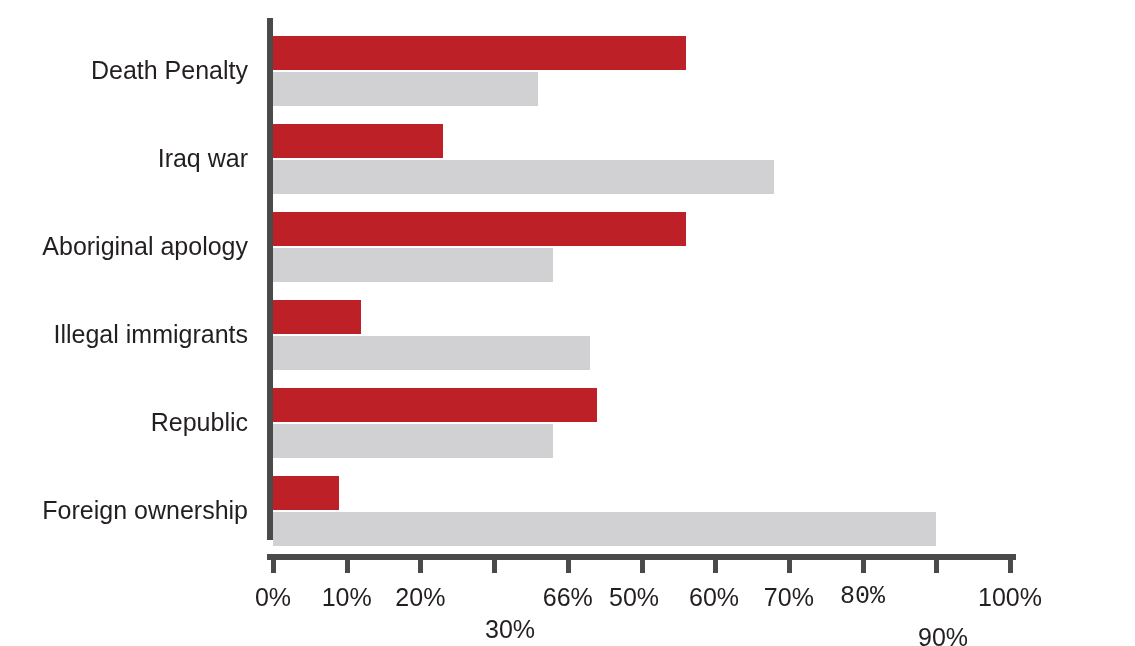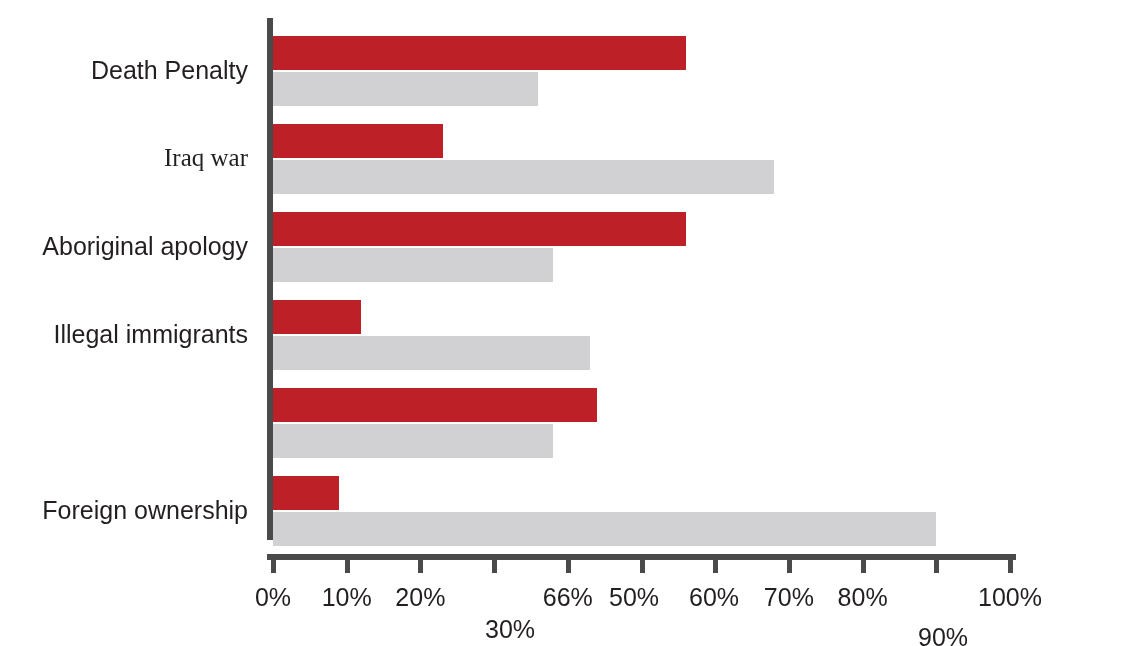--- a/index.html
+++ b/index.html
@@ -64,21 +64,21 @@
   .bar.oppose { top: 46px; background: #d1d1d3; }
   .y-labels {
     position: absolute;
     left: 0;
     top: 18px;
     width: 258px;
     height: 530px;
   }
   .lbl-wrap { position: absolute; right: 10px; height: 88px; display: flex; align-items: center; }
   .lbl-wrap.r0 { top: 8px; }
-  .lbl-wrap.r1 { top: 96px; font-family: Liberation Serif, serif; }
+  .lbl-wrap.r1 { top: 96px; }
   .lbl-wrap.r2 { top: 184px; }
   .lbl-wrap.r3 { top: 272px; margin-left: 19px; }
   .lbl-wrap.r4 { top: 360px; }
   .lbl-wrap.r5 { top: 448px; }
   .lbl-wrap span {
     display: block;
     width: 100%;
     text-align: right;
     font-size: 25px;
     white-space: nowrap;
@@ -150,20 +150,23 @@
         <span>Death Penalty</span>
       </div>
     <div class="lbl-wrap r1">
         <span>Iraq war</span>
       </div>
     <div class="lbl-wrap r2">
         <span>Aboriginal apology</span>
       </div>
     <div class="lbl-wrap r3">
         <span>Illegal immigrants</span>
+      </div>
+    <div class="lbl-wrap r4">
+        <span>Republic</span>
       </div>
     <div class="lbl-wrap r5">
         <span>Foreign ownership</span>
       </div>
   </div>
 
   <div class="plot-area">
     <div class="cat-row r0">
       <div class="bar favour" style="width: 412.72px; background: rgb(190, 32, 40);"></div>
       <div class="bar oppose" style="width: 265.32px; background: rgb(209, 209, 211);"></div>
@@ -202,21 +205,21 @@
       <div class="x-tick-label" style="left: 510px; margin-top: 32px;">30%</div>
       <div class="x-tick" style="left: 565.8px;"></div>
       <div class="x-tick-label" style="left: 567.8px;">66%</div>
       <div class="x-tick" style="left: 639.5px;"></div>
       <div class="x-tick-label" style="left: 634px;">50%</div>
       <div class="x-tick" style="left: 713.2px;"></div>
       <div class="x-tick-label" style="left: 714px;">60%</div>
       <div class="x-tick" style="left: 786.9px;"></div>
       <div class="x-tick-label" style="left: 788.9px;">70%</div>
       <div class="x-tick" style="left: 860.6px;"></div>
-      <div class="x-tick-label" style="left: 862.6px;">80%</div>
+      <div class="x-tick-label" style="left: 862.6px; font-family: Liberation Mono, monospace;">80%</div>
       <div class="x-tick" style="left: 934.3px;"></div>
       <div class="x-tick-label" style="left: 943px; margin-top: 40px;">90%</div>
       <div class="x-tick" style="left: 1008px;"></div>
       <div class="x-tick-label" style="left: 1010px;">100%</div>
     </div>
 
 
 </div>
 
 </body></html>

